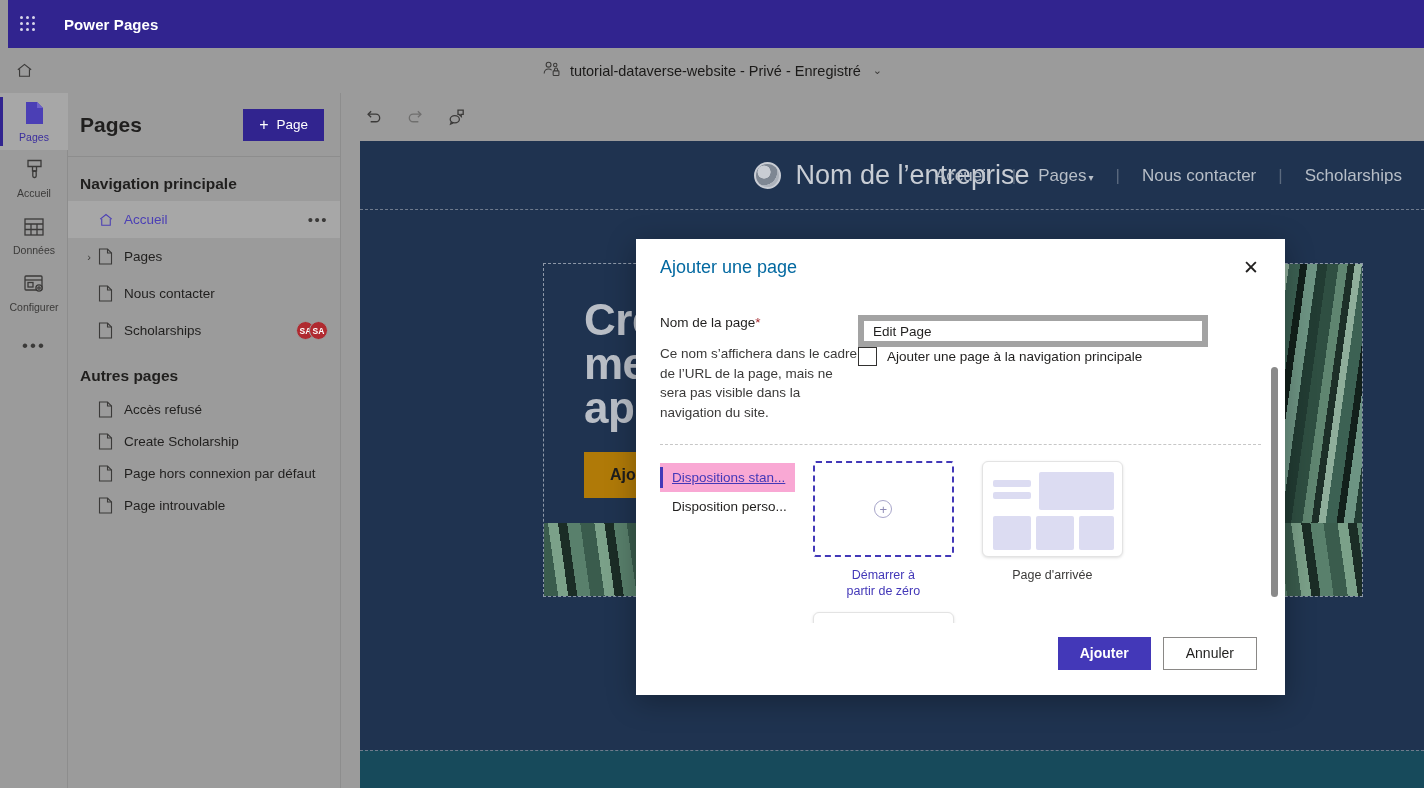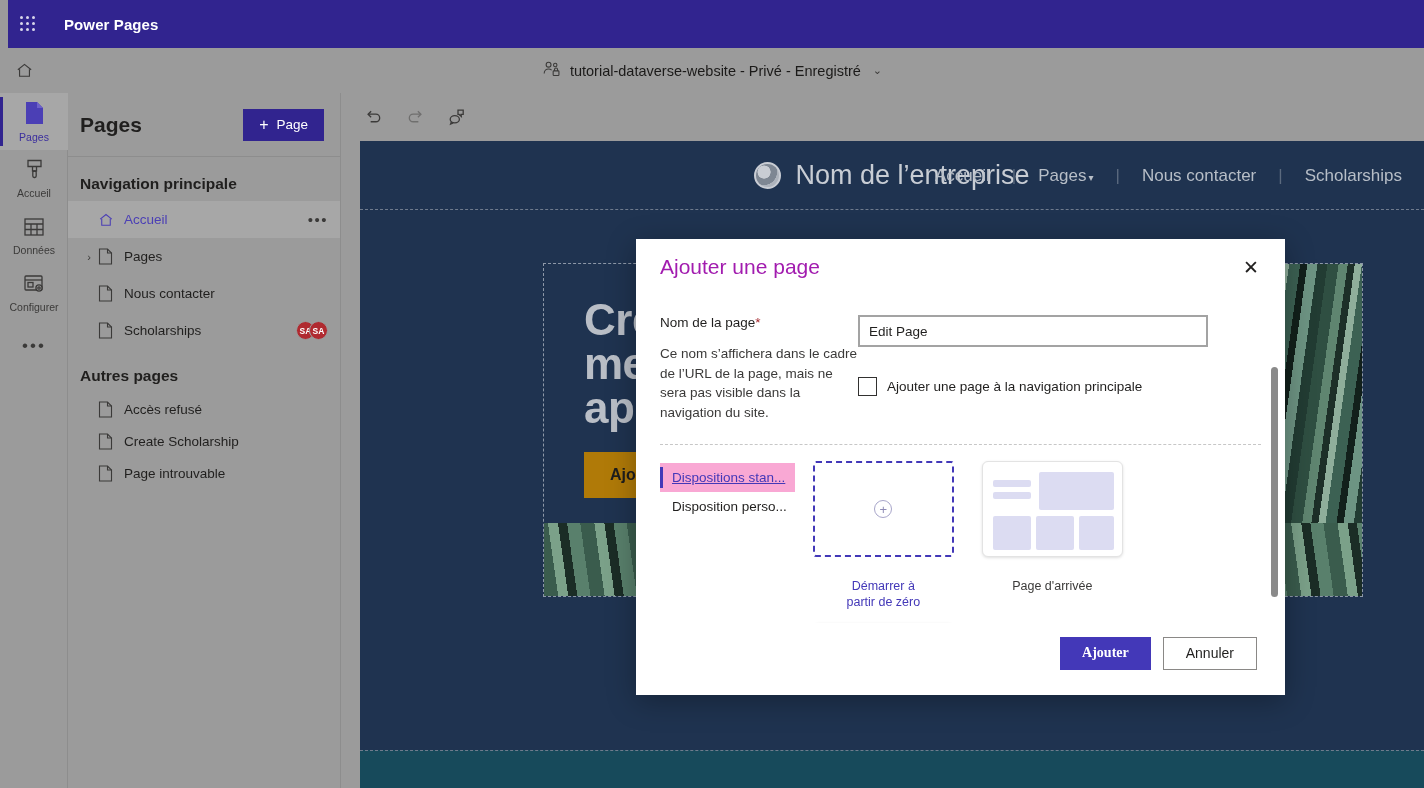--- a/index.html
+++ b/index.html
@@ -196,44 +196,44 @@
   .modal {
     position: absolute; left: 636px; top: 239px; width: 649px; height: 456px;
     background: #ffffff;
     box-shadow: 0 6px 28px rgba(0,0,0,.30);
     display: flex; flex-direction: column;
   }
   .modal-head {
     height: 56px; display: flex; align-items: center; justify-content: space-between;
     padding: 0 18px 0 24px;
   }
-  .modal-title { font-size: 21px; color: #a21caf; }
+  .modal-title { font-size: 18px; color: #0369a1; }
   .modal-close {
     width: 32px; height: 32px; display:flex; align-items:center; justify-content:center;
     cursor:pointer; background:transparent; border:none; font-size:19px; color:#201f1e;
     font-family: "Liberation Sans", sans-serif;
   }
   .modal-body { position: relative; flex: 1; overflow: hidden; }
   .modal-scroll-track {
     position: absolute; right: 7px; top: 72px; width: 7px; height: 230px;
     background: #8a8a8a; border-radius: 4px; cursor: pointer;
   }
 
   .form-row { display: flex; padding: 20px 24px 0 24px; }
   .form-left { width: 198px; }
   .field-label { font-size: 13.5px; color: #201f1e; }
   .req { color: #a4262c; }
   .field-help { font-size: 13.5px; color: #3b3a39; line-height: 1.45; margin-top: 14px; }
   .form-right { flex: 1; }
   .text-input {
-    width: 350px; height: 32px; border: 2px solid #a3a3a3; background: #fff;
+    width: 350px; height: 32px; border: 6px solid #a3a3a3; background: #fff;
     font-size: 13.5px; color: #201f1e; padding: 0 9px;
     font-family: "Liberation Sans", sans-serif; outline: none;
   }
-  .checkbox-row { display: flex; align-items: center; gap: 10px; margin-top: 30px; cursor: pointer; }
+  .checkbox-row { display: flex; align-items: center; gap: 10px; margin-top: 0; cursor: pointer; }
   .checkbox {
     width: 19px; height: 19px; border: 1.5px solid #323130; background: #fff;
   }
   .checkbox-label { font-size: 13.5px; color: #201f1e; }
 
   .divider { margin: 22px 24px 0 24px; border-top: 1px dashed #c7c7c7; }
 
   .layouts-row { display: flex; padding: 16px 24px 0 24px; gap: 18px; }
   .layout-tabs { width: 140px; padding-top: 2px; }
   .layout-tab {
@@ -256,34 +256,34 @@
     border: 2px dashed #4338b8; border-radius: 3px;
     display:flex; align-items:center; justify-content:center; box-shadow:none;
   }
   .plus-circle {
     width: 18px; height: 18px; border-radius: 50%; border: 1px solid #a7a5c9;
     display: flex; align-items: center; justify-content: center;
     font-size: 13px; color: #8d8ab5; line-height: 1;
   }
   .thumb-cap {
     text-align: center; font-size: 12.5px; color: #3b3a39;
-    margin-top: 22px; line-height: 1.25;
+    margin-top: 11px; line-height: 1.25;
   }
   .thumb-cap.sel { color: #4338b8; }
   .blk { position: absolute; background: #dcdcf2; border-radius: 2px; }
   .bar { position: absolute; background: #dcdcf2; border-radius: 2px; height: 7px; }
 
   .modal-foot {
     height: 72px; display: flex; align-items: center; justify-content: flex-end;
     gap: 12px; padding: 0 28px 12px 0;
   }
   .btn-primary {
     background: #4338b8; color: #fff; border: none; height: 33px; padding: 0 22px;
     font-size: 14px; font-weight: bold; cursor: pointer;
-    font-family: Liberation Serif, serif;
+    font-family: Liberation Sans, sans-serif;
   }
   .btn-secondary {
     background: #fff; color: #201f1e; border: 1px solid #8a8886; height: 33px; padding: 0 22px;
     font-size: 14px; cursor: pointer; font-family: "Liberation Sans", sans-serif;
   }
 </style>
 </head>
 <body>
 
 <div id="root">
@@ -458,20 +458,29 @@
       </span>
       <span class="nav-label">Create Scholarship</span>
     </div>
     <div class="other-pages-row">
       <span class="doc-ic">
         <svg width="15" height="17" viewBox="0 0 15 17" fill="none" stroke="#3b3a39" stroke-width="1.1">
           <path d="M1.5 1h8l4 4v11h-12z"></path>
             <path d="M9.5 1v4h4"></path>
         </svg>
       </span>
+      <span class="nav-label">Page hors connexion par défaut</span>
+    </div>
+    <div class="other-pages-row">
+      <span class="doc-ic">
+        <svg width="15" height="17" viewBox="0 0 15 17" fill="none" stroke="#3b3a39" stroke-width="1.1">
+          <path d="M1.5 1h8l4 4v11h-12z"></path>
+            <path d="M9.5 1v4h4"></path>
+        </svg>
+      </span>
       <span class="nav-label">Page introuvable</span>
     </div>
   </div>
 
   <div class="canvas-area">
     <div class="canvas-toolbar">
       <button class="tool-btn">
         <svg width="19" height="19" viewBox="0 0 20 20" fill="none" stroke="#3b3a39" stroke-width="1.4">
           <path d="M5 6.5H12.5a4 4 0 0 1 0 8H7"></path>
             <path d="M7.5 3.5 4.3 6.6l3.2 3.1"></path>

